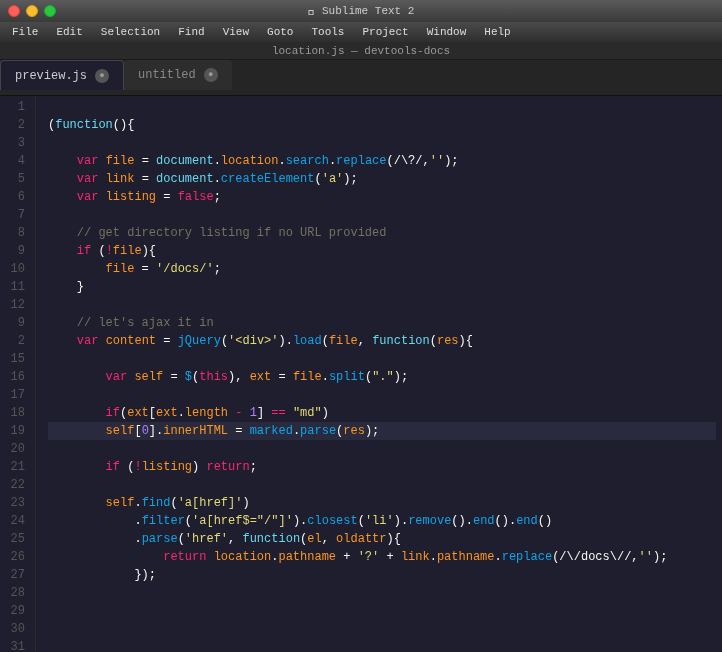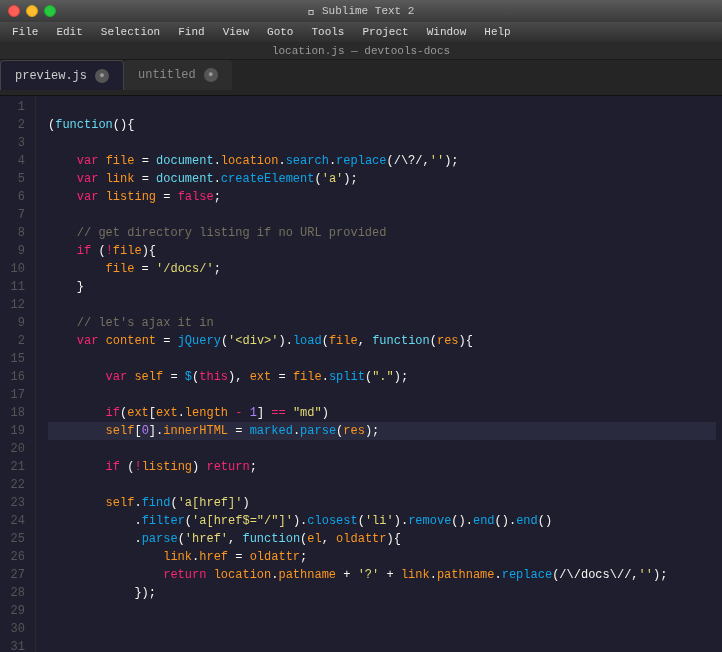--- a/index.html
+++ b/index.html
@@ -314,20 +314,19 @@
     <div class="code-line"><span class="plain">        </span><span class="kw">if</span><span class="plain"> (</span><span class="op">!</span><span class="variable">listing</span><span class="punc">)</span><span class="plain"> </span><span class="kw">return</span><span class="punc">;</span></div>
 
     <div class="code-line"></div>
 
     <div class="code-line"><span class="plain">        </span><span class="variable">self</span><span class="punc">.</span><span class="method">find</span><span class="punc">(</span><span class="str">'a[href]'</span><span class="punc">)</span></div>
 
     <div class="code-line"><span class="plain">            .</span><span class="method">filter</span><span class="punc">(</span><span class="str">'a[href$="/"]'</span><span class="punc">).</span><span class="method">closest</span><span class="punc">(</span><span class="str">'li'</span><span class="punc">).</span><span class="method">remove</span><span class="punc">().</span><span class="method">end</span><span class="punc">().</span><span class="method">end</span><span class="punc">()</span></div>
 
     <div class="code-line"><span class="plain">            .</span><span class="method">parse</span><span class="punc">(</span><span class="str">'href'</span><span class="punc">, </span><span class="fn">function</span><span class="punc">(</span><span class="param">el</span><span class="punc">, </span><span class="param">oldattr</span><span class="punc">){</span></div>
 
-    <div class="code-line"><span class="plain">                </span><span class="variable">link</span><span class="punc">.</span><span class="prop">href</span><span class="plain"> = </span><span class="variable">oldattr</span><span class="punc">;</span></div>
 
     <div class="code-line"><span class="plain">                </span><span class="kw">return</span><span class="plain"> </span><span class="variable">location</span><span class="punc">.</span><span class="prop">pathname</span><span class="plain"> + </span><span class="str">'?'</span><span class="plain"> + </span><span class="variable">link</span><span class="punc">.</span><span class="prop">pathname</span><span class="punc">.</span><span class="method">replace</span><span class="punc">(/\/docs\//,</span><span class="str">''</span><span class="punc">);</span></div>
 
     <div class="code-line"><span class="plain">            });</span></div>
 
   </div>
 </div>
 
 </body></html>

